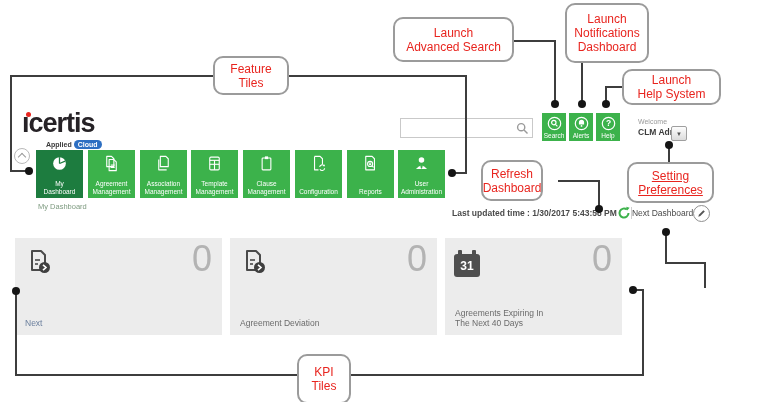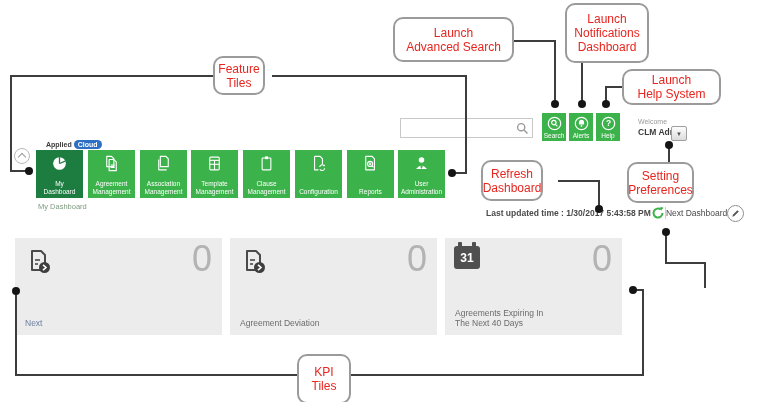--- a/index.html
+++ b/index.html
@@ -42,42 +42,46 @@
   
   .ntile{position:absolute;top:150px;width:47px;height:48px;background:#3cb24b;z-index:1;display:flex;flex-direction:column;
     align-items:center;justify-content:flex-end;box-sizing:border-box;padding-bottom:3px;cursor:pointer;}
   .ntile.sel{background:#1d7c3f;}
   .ntile .ticon{position:absolute;top:4px;left:0;right:0;display:flex;justify-content:center;}
   .tile-label{font-size:6.5px;line-height:7.5px;color:#fff;text-align:center;white-space:pre-line;}
 
   .breadcrumb{position:absolute;left:38px;top:202px;font-size:7.5px;color:#7e9b80;z-index:1;}
 
   
-  .status-row{position:absolute;left:452px;top:204px;height:18px;display:flex;align-items:center;gap:0;z-index:1;margin-left:34px;}
+  .status-row{position:absolute;left:452px;top:204px;height:18px;display:flex;align-items:center;gap:0;z-index:1;}
   .lu-text{font-size:8.5px;font-weight:bold;color:#4a4a4a;}
   .vdiv{width:1px;height:12px;background:#cfcfcf;}
   .ed-text{font-size:8.5px;color:#4a4a4a;}
   .pencil-btn{width:15px;height:15px;border:1px solid #8f8f8f;border-radius:50%;display:flex;align-items:center;justify-content:center;background:#fff;cursor:pointer;}
 
   
   .kpi{position:absolute;top:238px;height:97px;background:#ececec;z-index:1;cursor:pointer;}
   .kpi .kicon{position:absolute;left:9px;top:8px;}
   .kpi .kval{position:absolute;right:10px;top:0px;font-size:36px;font-weight:300;color:#b3b3b3;}
   .kpi-label{position:absolute;left:10px;bottom:7px;font-size:8.5px;color:#6b6b6b;white-space:pre-line;line-height:10px;}
   .kpi-label.blue{color:#6b7f9d;}
-  .cal{position:relative;width:26px;height:23px;background:#4f4f4f;border-radius:3px;margin-top:0;
+  .cal{position:relative;width:26px;height:23px;background:#4f4f4f;border-radius:3px;margin-top:8px;
     display:flex;align-items:center;justify-content:center;color:#fff;font-weight:bold;font-size:12px;}
   .cal:before,.cal:after{content:"";position:absolute;top:-4px;width:4px;height:6px;background:#4f4f4f;border-radius:1px;}
   .cal:before{left:4px;} .cal:after{right:4px;}
 </style>
 </head>
 <body>
 
 <div id="canvas">
 
+  <div class="logo">
+    <span class="word">ıcertis</span>
+    <span class="idot"></span>
+  </div>
   <div class="logo-sub">
     <span>Applied</span>
     <span class="cloud-badge">Cloud</span>
   </div>
 
   <div class="collapse-btn">
       <span class="chev"></span>
     </div>
 
   <div class="search-box">
@@ -286,42 +290,42 @@
       <circle cx="582" cy="104" r="4"></circle>
       <circle cx="606" cy="104" r="4"></circle>
       <circle cx="669" cy="145" r="4"></circle>
       <circle cx="599" cy="209" r="4"></circle>
       <circle cx="666" cy="232" r="4"></circle>
       <circle cx="16" cy="291" r="4"></circle>
       <circle cx="633" cy="290" r="4"></circle>
     </g>
   </svg>
 
-  <div class="callout" style="left:213px;top:56px;width:52px;height:39px;">
+  <div class="callout" style="left:213px;top:56px;width:76px;height:39px;">
     <span>Feature
 Tiles</span>
   </div>
   <div class="callout" style="left:393px;top:17px;width:121px;height:45px;">
     <span>Launch
 Advanced Search</span>
   </div>
   <div class="callout" style="left:565px;top:3px;width:84px;height:60px;">
     <span>Launch
 Notifications
 Dashboard</span>
   </div>
   <div class="callout" style="left:622px;top:69px;width:99px;height:36px;">
     <span>Launch
 Help System</span>
   </div>
   <div class="callout" style="left:481px;top:160px;width:62px;height:41px;">
     <span>Refresh
 Dashboard</span>
   </div>
-  <div class="callout" style="left:627px;top:162px;width:67px;height:41px;">
+  <div class="callout" style="left:627px;top:162px;width:87px;height:41px;text-decoration:underline;">
     <span>Setting
 Preferences</span>
   </div>
   <div class="callout" style="left:297px;top:354px;width:54px;height:50px;">
     <span>KPI
 Tiles</span>
   </div>
 
 </div>
 

